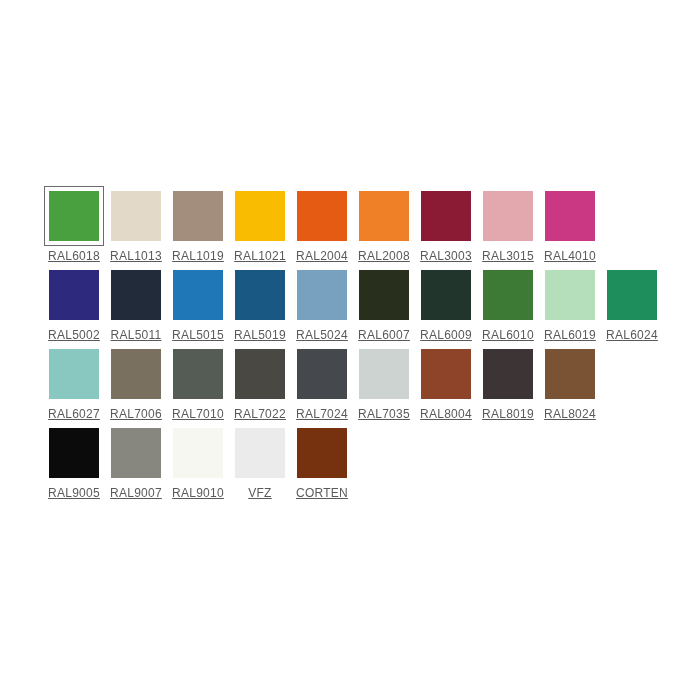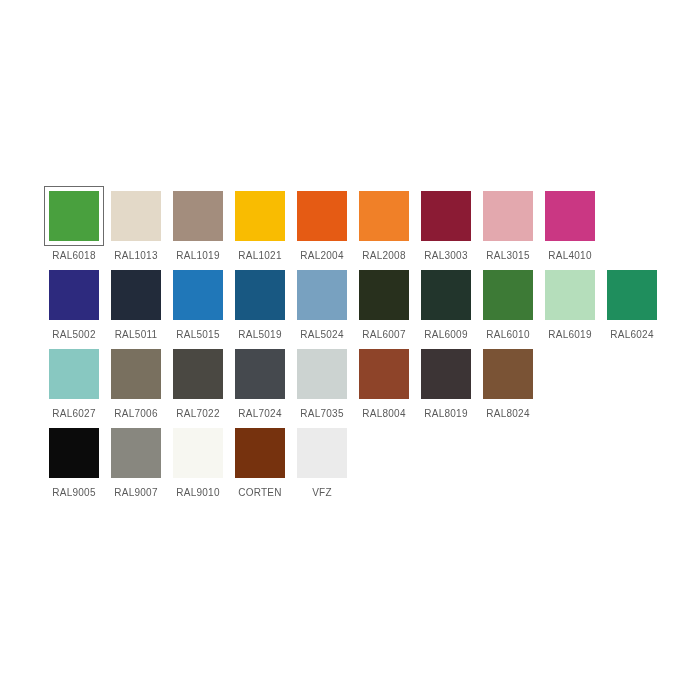--- a/index.html
+++ b/index.html
@@ -62,26 +62,27 @@
     height: 50px;
     display: block;
   }
   .swatch-cell.is-selected .swatch-chip {
     width: 100%;
     height: 100%;
   }
 
   .swatch-label {
     margin-top: 5px;
-    font-size: 10px;
+    font-size: 12px;
     line-height: 10px;
     letter-spacing: 0.25px;
     color: #5a5a5a;
     text-align: center;
     white-space: nowrap;
+    text-decoration: underline;
   }
 </style>
 </head>
 <body>
 
 <div id="swatch-picker">
     <div class="swatch-row">
       <div class="swatch-cell is-selected" aria-selected="true">
         <div class="swatch-frame">
           <span class="swatch-chip" style="background-color: rgb(73, 160, 62);"></span>
@@ -207,20 +208,26 @@
         <div class="swatch-label">RAL6027</div>
       </div>
       <div class="swatch-cell">
         <div class="swatch-frame">
           <span class="swatch-chip" style="background-color: rgb(121, 112, 95);"></span>
         </div>
         <div class="swatch-label">RAL7006</div>
       </div>
       <div class="swatch-cell">
         <div class="swatch-frame">
+          <span class="swatch-chip" style="background-color: rgb(85, 92, 85);"></span>
+        </div>
+        <div class="swatch-label">RAL7010</div>
+      </div>
+      <div class="swatch-cell">
+        <div class="swatch-frame">
           <span class="swatch-chip" style="background-color: rgb(74, 72, 66);"></span>
         </div>
         <div class="swatch-label">RAL7022</div>
       </div>
       <div class="swatch-cell">
         <div class="swatch-frame">
           <span class="swatch-chip" style="background-color: rgb(69, 73, 78);"></span>
         </div>
         <div class="swatch-label">RAL7024</div>
       </div>
@@ -263,24 +270,24 @@
         <div class="swatch-label">RAL9007</div>
       </div>
       <div class="swatch-cell">
         <div class="swatch-frame">
           <span class="swatch-chip" style="background-color: rgb(247, 247, 241);"></span>
         </div>
         <div class="swatch-label">RAL9010</div>
       </div>
       <div class="swatch-cell">
         <div class="swatch-frame">
+          <span class="swatch-chip" style="background-color: rgb(235, 235, 235);"></span>
+        </div>
+        <div class="swatch-label">VFZ</div>
+      </div>
+      <div class="swatch-cell">
+        <div class="swatch-frame">
           <span class="swatch-chip" style="background-color: rgb(118, 50, 14);"></span>
         </div>
         <div class="swatch-label">CORTEN</div>
       </div>
-      <div class="swatch-cell">
-        <div class="swatch-frame">
-          <span class="swatch-chip" style="background-color: rgb(235, 235, 235);"></span>
-        </div>
-        <div class="swatch-label">VFZ</div>
-      </div>
     </div>
   </div>
 
 </body></html>

